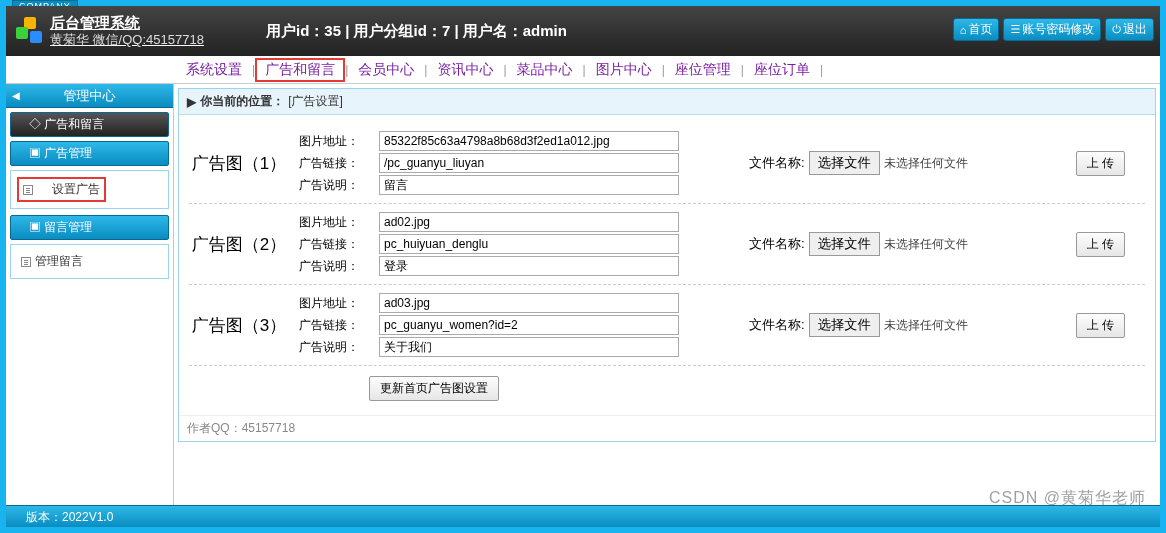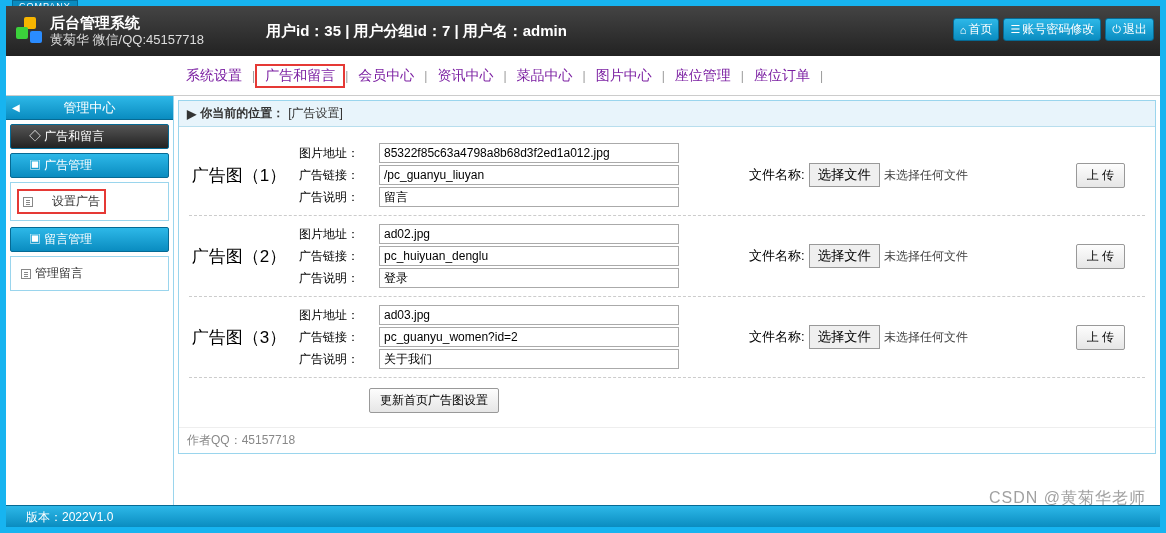--- a/index.html
+++ b/index.html
@@ -6,28 +6,28 @@
 body { font-family: "Microsoft YaHei", Arial, sans-serif; font-size: 12px; background: #fff; width: 1166px; height: 533px; overflow: hidden; position: relative; }
 .outer { width: 1166px; height: 533px; border: 6px solid #17b4f0; background: #fff; position: relative; }
 .company-tag { position: absolute; top: -6px; left: 6px; background: #0a8cc0; color: #fff; font-size: 9px; padding: 0 6px; border: 1px solid #066a94; letter-spacing: 1px; font-family: sans-serif; }
 .header { background: linear-gradient(#444,#222); color: #fff; height: 50px; display: flex; align-items: center; position: relative; }
 .logo-box { display: flex; align-items: center; padding-left: 10px; }
 .logo-icon { width: 28px; height: 28px; position: relative; margin-right: 6px; }
 .logo-icon span { position: absolute; width: 12px; height: 12px; border-radius: 2px; }
 .logo-icon .c1 { background:#f7b500; top:0; left:8px; }
 .logo-icon .c2 { background:#3bd13b; top:10px; left:0; }
 .logo-icon .c3 { background:#2a8cff; top:14px; left:14px; }
-.logo-text { line-height: 1.3; }
+.logo-text { line-height: 1.3; text-decoration: underline; }
 .logo-text .t1 { font-size: 15px; font-weight: bold; }
 .logo-text .t2 { font-size: 13px; color: #ddd; }
 .header-center { position: absolute; left: 260px; top: 0; height: 50px; display: flex; align-items: center; font-size: 15px; font-weight: bold; }
 .header-right { position: absolute; right: 6px; top: 12px; display: flex; gap: 4px; }
 .hbtn { background: linear-gradient(#2db8e8,#0a8cc0); border: 1px solid #066a94; color: #fff; padding: 2px 6px; border-radius: 3px; font-size: 12px; cursor: pointer; display: inline-flex; align-items: center; gap: 2px; }
 .hbtn .ic { font-size: 11px; }
-.topnav { background: #fff; border-bottom: 1px solid #ccc; height: 40px; display: flex; align-items: center; padding-left: 170px; position: relative; }
+.topnav { background: #fff; border-bottom: 1px solid #ccc; height: 28px; display: flex; align-items: center; padding-left: 170px; position: relative; }
 .topnav a { color: #7b1fa2; text-decoration: none; font-size: 14px; padding: 0 10px; }
 .topnav .sep { color: #999; }
 .topnav .highlight { border: 2px solid #e53935; padding: 1px 8px; }
 .body-row { display: flex; height: calc(100% - 78px - 22px); }
 .sidebar { width: 168px; border-right: 1px solid #9ad5ed; background: #fff; }
 .side-hdr { background: linear-gradient(#2db8e8,#0a8cc0); color: #fff; text-align: center; font-size: 13px; height: 24px; line-height: 24px; border-bottom: 1px solid #066a94; position: relative; }
 .side-hdr .car { position:absolute; left:6px; font-size:10px; }
 .panel-hdr { background: linear-gradient(#2db8e8,#0a8cc0); color: #fff; font-size: 12px; padding: 3px 18px; margin: 4px; border: 1px solid #066a94; border-radius: 2px; }
 .panel-hdr.dark { background: linear-gradient(#555,#222); }
 .panel-body { margin: 0 4px 6px 4px; border: 1px solid #9ad5ed; padding: 6px; }

